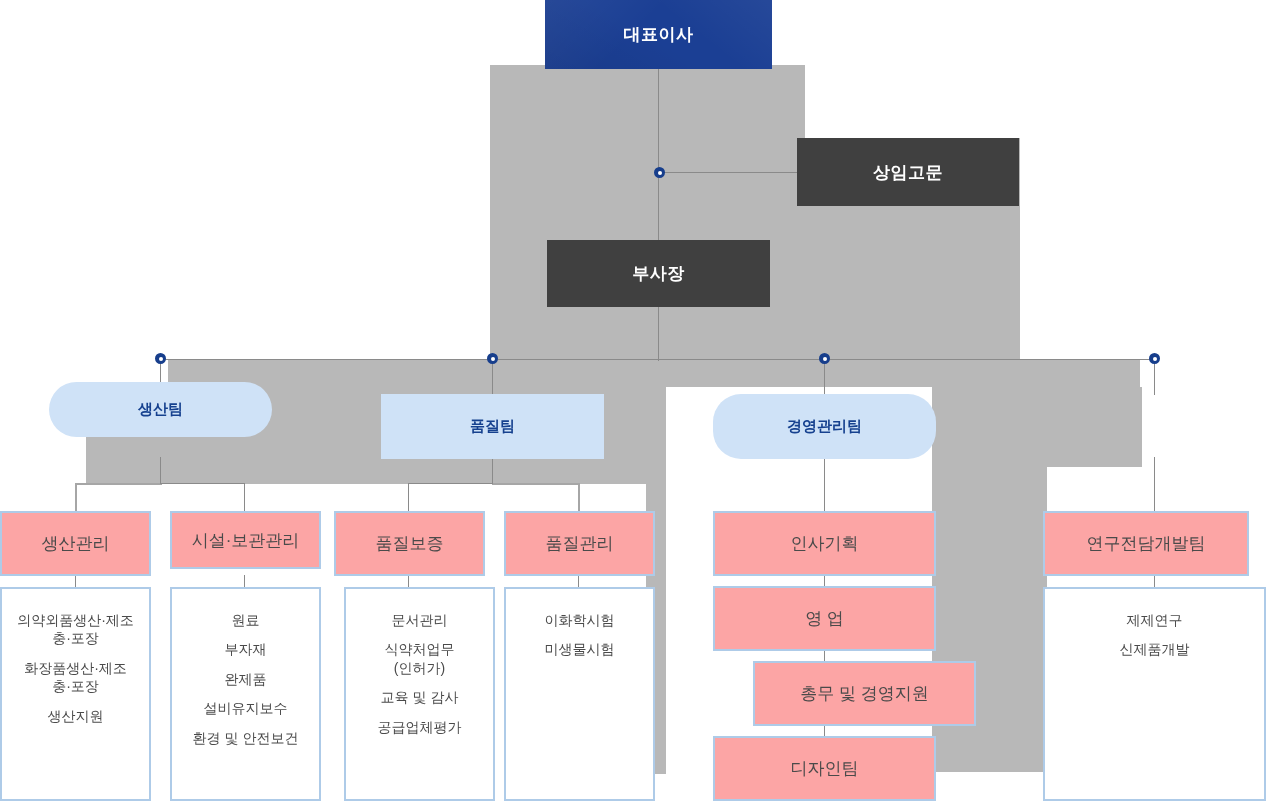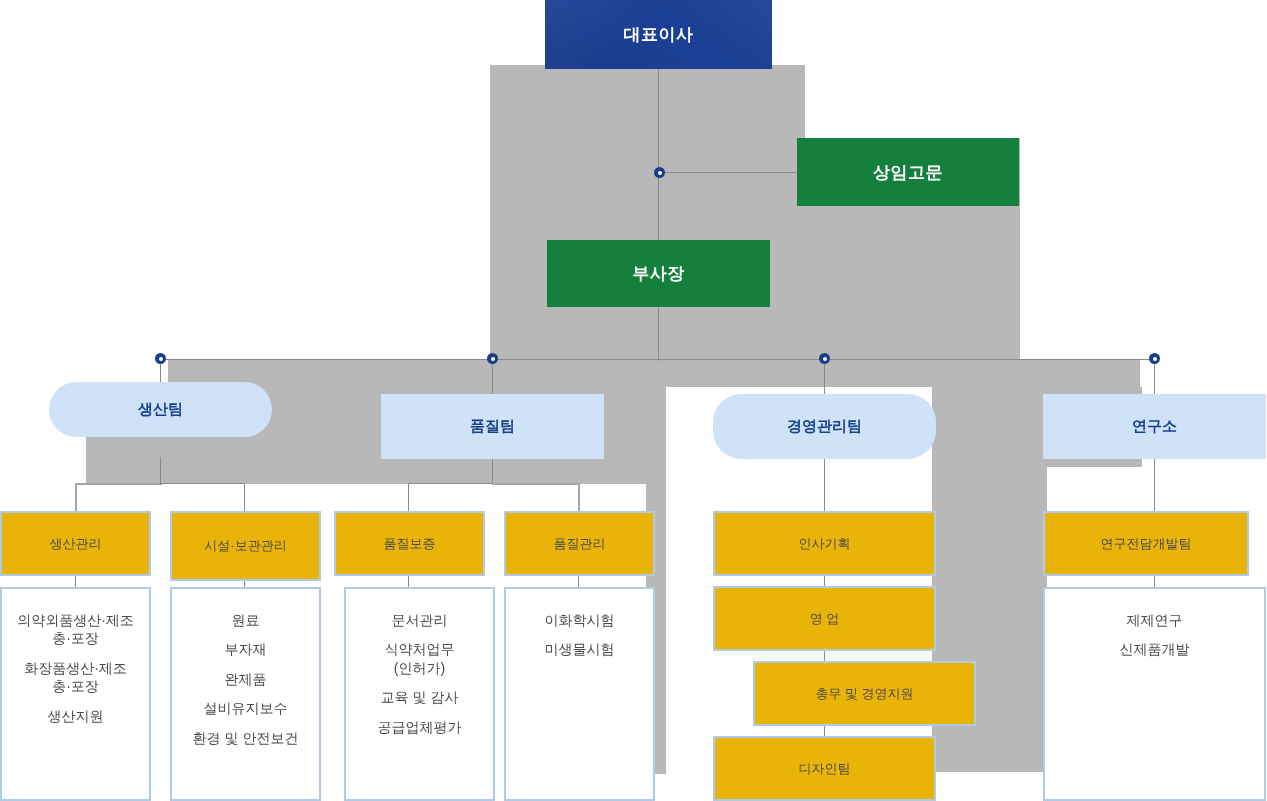--- a/index.html
+++ b/index.html
@@ -90,21 +90,21 @@
     z-index: 5;
   }
   .box-ceo {
     background:
       linear-gradient(135deg, rgba(255,255,255,0.055) 0%, rgba(255,255,255,0) 42%),
       linear-gradient(218deg, rgba(255,255,255,0.05) 0%, rgba(255,255,255,0) 38%),
       linear-gradient(30deg, rgba(0,0,0,0.07) 0%, rgba(0,0,0,0) 48%),
       #1b3f94;
   }
   .box-exec2 {
-    background: #15803d;
+    background: #404040;
   }
 
   
   .box-team {
     position: absolute;
     display: flex;
     align-items: center;
     justify-content: center;
     background: #cfe2f7;
     color: #16418f;
@@ -112,25 +112,25 @@
     font-size: 15px;
     z-index: 5;
   }
 
   
   .box-sub {
     position: absolute;
     display: flex;
     align-items: center;
     justify-content: center;
-    background: #eab308;
+    background: #fca5a5;
     border: 2px solid #aecbe8;
     box-sizing: border-box;
     color: #4a4a4a;
-    font-size: 13px;
+    font-size: 17px;
     z-index: 5;
   }
 
   
   .box-detail {
     position: absolute;
     display: flex;
     flex-direction: column;
     align-items: center;
     background: #ffffff;
@@ -219,28 +219,25 @@
 
   <div class="box-team" style="left:49px; top:382px; width:223px; height:55px;border-radius:28px;">
     <span>생산팀</span>
   </div>
   <div class="box-team" style="left:381px; top:394px; width:223px; height:65px;">
     <span>품질팀</span>
   </div>
   <div class="box-team" style="left:713px; top:394px; width:223px; height:65px;border-radius:28px;">
     <span>경영관리팀</span>
   </div>
-  <div class="box-team" style="left:1043px; top:394px; width:223px; height:65px;">
-    <span>연구소</span>
-  </div>
 
   <div class="box-sub" style="left:0px; top:511px; width:151px; height:65px;">
     <span>생산관리</span>
   </div>
-  <div class="box-sub" style="left:170px; top:511px; width:151px; height:70px;">
+  <div class="box-sub" style="left:170px; top:511px; width:151px; height:58px;">
     <span>시설·보관관리</span>
   </div>
   <div class="box-sub" style="left:334px; top:511px; width:151px; height:65px;">
     <span>품질보증</span>
   </div>
   <div class="box-sub" style="left:504px; top:511px; width:151px; height:65px;">
     <span>품질관리</span>
   </div>
 
   <div class="box-sub" style="left:713px; top:511px; width:223px; height:65px;">

